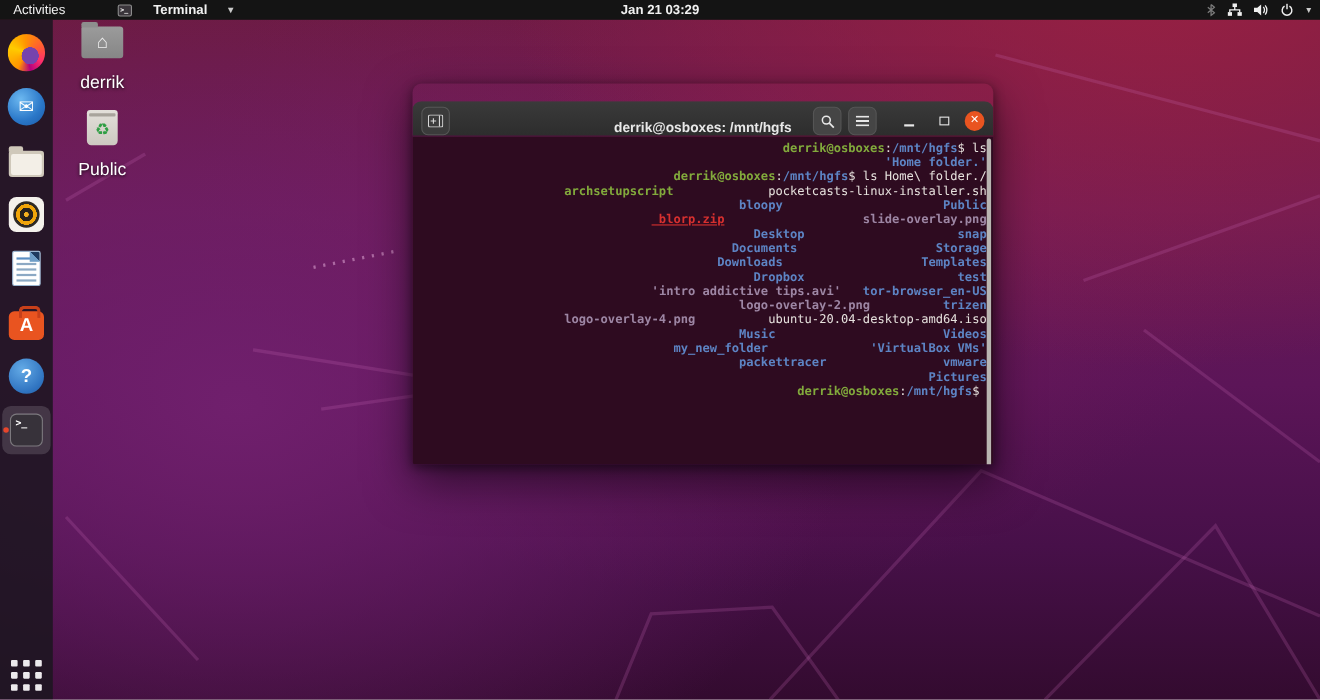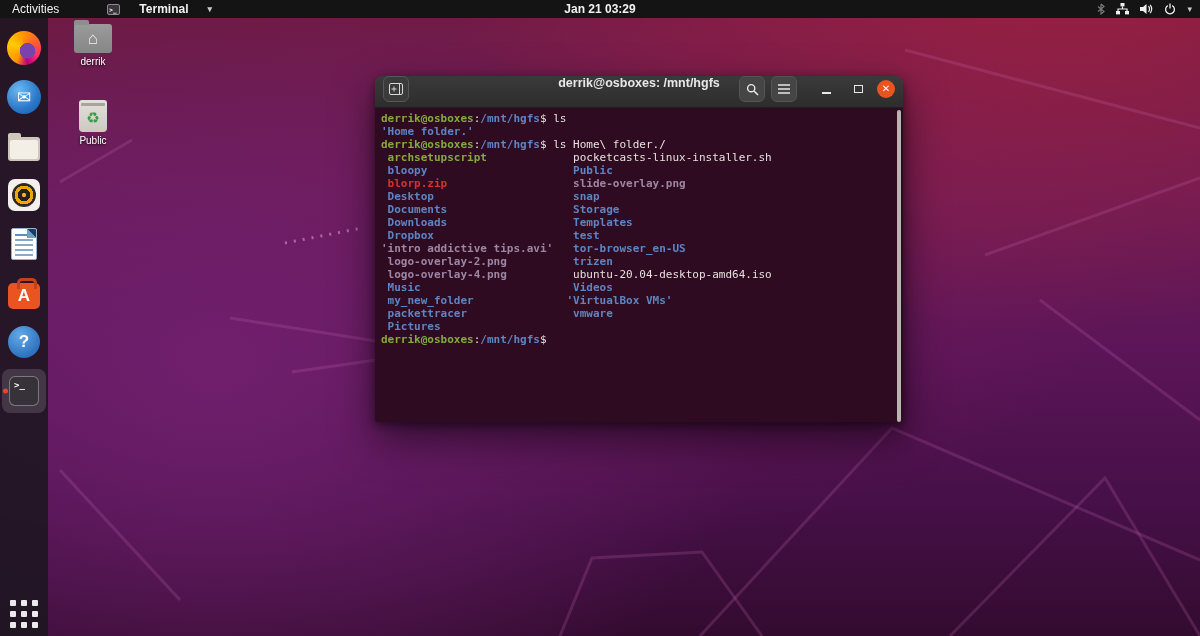--- a/index.html
+++ b/index.html
@@ -61,59 +61,59 @@
   .icon-software::before { content:""; position:absolute; top:-5px; left:9px; width:14px; height:8px;
     border:3px solid #c7401a; border-bottom:none; border-radius:5px 5px 0 0; }
   .icon-help { width:32px; height:32px; border-radius:50%;
     background:radial-gradient(circle at 38% 30%, #63aae6 0%, #2f73c0 70%, #265f9e 100%);
     display:flex; align-items:center; justify-content:center; color:#fff; font-weight:bold; font-size:17px; }
   .icon-terminal-dock { position:relative; width:30px; height:30px; background:#37323a; border:1px solid rgba(255,255,255,0.35); border-radius:6px;
     color:#fff; font-family:"DejaVu Sans Mono", monospace; font-size:9px; font-weight:bold; padding:3px 0 0 4px; }
 
   
   .desktop-icon { position:absolute; width:64px; display:flex; flex-direction:column; align-items:center; cursor:pointer; z-index:20; }
-  .desktop-icon .dlabel { margin-top:3px; color:#fff; font-size:10px; text-shadow:0 1px 3px rgba(0,0,0,.9); }
+  .desktop-icon .dlabel { margin-top:14px; color:#fff; font-size:16px; text-shadow:0 1px 3px rgba(0,0,0,.9); }
   .di-home { left:61px; top:24px; }
   .di-trash { left:61px; top:100px; }
   .icon-home-folder { position:relative; width:38px; height:29px; background:linear-gradient(180deg,#9b9b9b,#868686); border-radius:2px 3px 3px 3px;
     display:flex; align-items:center; justify-content:center; }
   .icon-home-folder::before { content:""; position:absolute; top:-4px; left:0; width:15px; height:5px; background:#8e8e8e; border-radius:2px 2px 0 0; }
   .icon-home-folder .glyph { color:#efefef; font-size:17px; line-height:1; }
   .icon-trash { position:relative; width:28px; height:32px; background:linear-gradient(180deg,#e3e0da,#cdc9c1); border-radius:3px 3px 4px 4px;
     display:flex; align-items:center; justify-content:center; }
   .icon-trash::before { content:""; position:absolute; top:3px; left:2px; right:2px; height:3px; background:#a8a49c; border-radius:1px; }
   .icon-trash .glyph { color:#2f9e44; font-size:15px; margin-top:4px; }
 
   
   .show-apps { position:absolute; left:0; bottom:0; width:48px; height:44px; display:flex; align-items:center; justify-content:center; cursor:pointer; z-index:31; }
   .grid9 { display:grid; grid-template-columns:repeat(3, 6px); grid-gap:5px; }
   .grid9 span { width:6px; height:6px; background:#ece9ec; border-radius:1px; }
 
   
   .window { position:absolute; left:375px; top:76px; width:528px; height:346px; border-radius:8px 8px 2px 2px;
     box-shadow:0 16px 42px rgba(0,0,0,.55), 0 3px 10px rgba(0,0,0,.45); z-index:35; display:flex; flex-direction:column; }
   .titlebar { height:32px; background:linear-gradient(180deg,#3a3a3a,#2d2d2d); border-radius:8px 8px 0 0;
-    display:flex; align-items:flex-start; padding:0 8px; position:relative; border-bottom:1px solid #1f1f1f; }
+    display:flex; align-items:flex-end; padding:0 8px; position:relative; border-bottom:1px solid #1f1f1f;margin-top:16px; }
   .title { position:absolute; left:50%; transform:translateX(-50%); color:#e8e8e8; font-weight:bold; font-size:12.5px; white-space:nowrap; }
   .tbtn { width:26px; height:26px; border:none; border-radius:6px; background:transparent; display:flex; align-items:center; justify-content:center; cursor:pointer; }
   .tbtn.boxed { background:#454545; border:1px solid #555; }
   .newtab-btn { background:#3b3b3b; border:1px solid #575757; }
   .right-controls { margin-left:auto; display:flex; align-items:center; gap:6px; }
   .gap-wide { margin-left:10px; }
   .glyph-min { width:9px; height:2px; background:#e8e8e8; margin-top:8px; }
   .glyph-max { width:9px; height:8px; border:1.5px solid #e8e8e8; }
   .close-btn { width:18px; height:18px; border-radius:50%; background:#e95420; border:none; color:#fff; font-size:10px; line-height:1;
     display:flex; align-items:center; justify-content:center; cursor:pointer; }
 
   .term-body { position:relative; flex:1; background:#2e0b20; border-radius:0 0 2px 2px; overflow:hidden; }
   .term-lines { padding:4px 6px; font-family:"DejaVu Sans Mono", monospace; font-size:11px; line-height:13px; white-space:pre; color:#e6e1dd; }
-  .term-line { height:13px; }
+  .term-line { height:13px;text-align:right; }
   .c-g { color:#82aa3c; font-weight:bold; }
   .c-b { color:#5d84c4; font-weight:bold; }
-  .c-r { color:#d8302f; font-weight:bold; }
+  .c-r { color:#d8302f; font-weight:bold;text-decoration:underline; }
   .c-m { color:#9d86a4; font-weight:bold; }
   .c-w { color:#e6e1dd; }
   .term-scrollbar { position:absolute; top:2px; right:2px; width:4px; height:312px; background:#b9b5b1; border-radius:2px; cursor:pointer; }
 </style>
 </head>
 <body>
 
 <div class="screen">
 
   <div class="wallpaper"></div>

